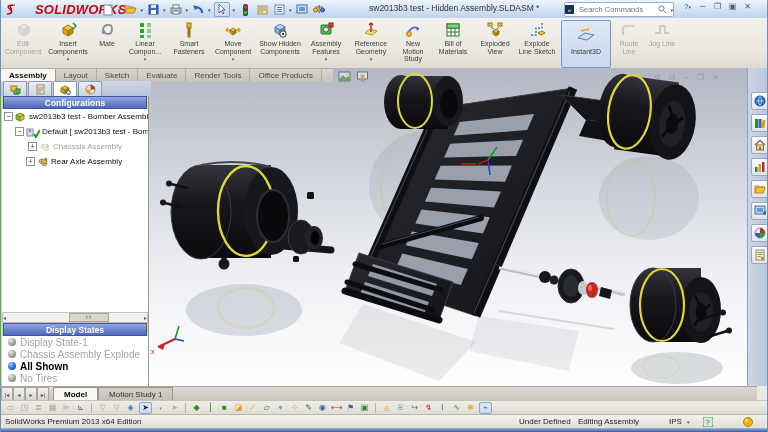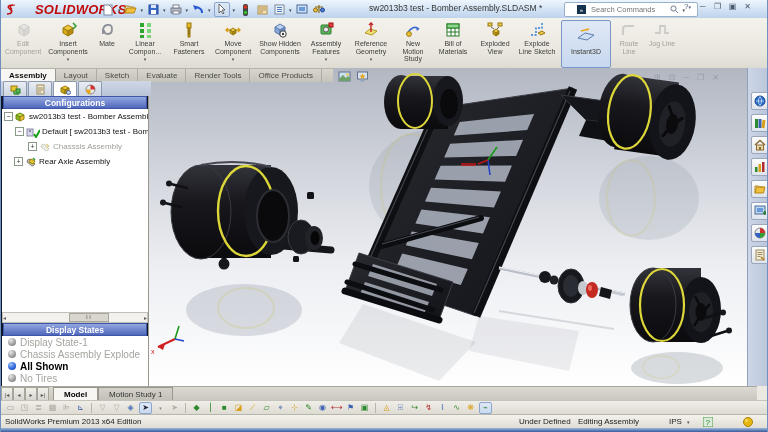--- a/index.html
+++ b/index.html
@@ -10,21 +10,21 @@
   
   #titlebar{left:0;top:0;width:768px;height:18px;
     background:linear-gradient(#eef5fd,#cfe0f3 60%,#bed3ec);border-bottom:1px solid #a7bdd8;}
   #logo{left:4px;top:2px;height:14px;display:flex;align-items:center;gap:2px;}
   #logo .lg-txt{color:#c20a0a;font-weight:bold;font-style:italic;font-size:13px;letter-spacing:.2px;margin-left:17px;}
   .qat{display:flex;align-items:center;gap:3px;}
   .qicon{width:14px;height:13px;display:inline-flex;align-items:center;justify-content:center;}
   .qdrop{font-size:5px;color:#445;}
   #title-text{left:368px;top:3px;font-size:8.5px;color:#333;}
   #searchbox{left:563px;top:2px;width:108px;height:13px;background:#fff;border:1px solid #9ab0c8;
-     border-radius:2px;display:flex;align-items:center;gap:3px;padding:0 12px;}
+     border-radius:2px;display:flex;align-items:center;gap:3px;padding:0 0;}
   #searchbox .sq{width:9px;height:9px;background:#17324f;color:#fff;font-size:6px;display:flex;align-items:center;justify-content:center;}
   #searchbox input{border:none;outline:none;flex:1;font-size:7.5px;color:#888;background:transparent;min-width:0;}
   .winbtn{font-size:8px;color:#4a5b70;width:13px;text-align:center;}
   
   #ribbon{left:0;top:18px;width:768px;height:50px;
      background:linear-gradient(#f4f2ec,#e9e6de 70%,#dedbd2);}
   .rbtn{position:absolute;top:2px;height:46px;display:flex;flex-direction:column;align-items:center;
         border-radius:2px;cursor:default;}
   .rbtn .ricon{height:18px;margin-top:1px;}
   .rbtn .rlabel{font-size:7px;line-height:7.5px;text-align:center;color:#3c3c38;margin-top:1px;}
@@ -37,21 +37,21 @@
      display:flex;z-index:6;border-top:1px solid #b5b2a9;}
   .ctab{height:13px;display:flex;align-items:center;justify-content:center;
      font-size:8px;color:#4a4a45;padding:0 8px;border-right:1px solid #aeaba2;}
   .ctab.active{background:#f7f6f2;color:#111;font-weight:bold;border-right:1px solid #9a978e;}
   
   #viewport{left:148px;top:68px;width:598px;height:318px;overflow:hidden;z-index:1;}
   
   #hud{left:44px;top:2px;display:flex;gap:5px;align-items:center;opacity:.92;z-index:3;}
   #ghost-controls{left:505px;top:5px;display:flex;gap:8px;color:#82878f;font-size:8px;opacity:.6;z-index:3;}
   
-  #leftpanel{left:0;top:81px;width:148px;height:305px;background:#0f172a;z-index:7;
+  #leftpanel{left:0;top:81px;width:148px;height:305px;background:#bef264;z-index:7;
      border-right:1px solid #9a978f;box-sizing:border-box;text-decoration:underline;}
   #mgrtabs{left:0;top:0;width:148px;height:15px;display:flex;gap:1px;padding-left:2px;
      background:linear-gradient(#cfd7e6,#b9c4d8);}
   .mtab{width:24px;height:15px;display:flex;align-items:center;justify-content:center;
      border:1px solid #8d99ad;border-bottom:none;border-radius:2px 2px 0 0;background:linear-gradient(#e9edf4,#cdd5e2);box-sizing:border-box;}
   .mtab.active{background:#fff;}
   .phdr{width:144px;height:13px;margin-left:1px;color:#fff;font-size:8.5px;font-weight:bold;
      display:flex;align-items:center;justify-content:center;
      background:linear-gradient(#93a7e0,#4f68bc);border:1px solid #3d56a8;box-sizing:border-box;}
   #cfg-hdr{left:1px;top:15px;}
@@ -183,21 +183,21 @@
           </svg>
         </span>
       <span class="qicon">
           <svg width="12" height="11">
             <path d="M6 1 V9 M2 3 H10" stroke="#8a6a10" stroke-width="1.2"></path>
             <circle cx="2.5" cy="6" r="2" fill="#f0c040" stroke="#8a6a10"></circle>
             <circle cx="9.5" cy="6" r="2" fill="#4a7ac8" stroke="#23489a"></circle>
           </svg>
         </span>
     </div>
-    <span id="title-text" class="abs">sw2013b3 test - Bomber Assembly.SLDASM *</span>
+    <span id="title-text" class="abs">sw2013b3 test - Hidden Assembly.SLDASM *</span>
     <div id="searchbox" class="abs">
       <span class="sq">»</span>
       <input placeholder="Search Commands" style="">
       <svg width="9" height="9">
           <circle cx="3.5" cy="3.5" r="2.6" fill="none" stroke="#6a7a90"></circle>
           <path d="M5.5 5.5 L8 8" stroke="#6a7a90"></path>
         </svg>
       <span class="qdrop">▾</span>
     </div>
     <div class="abs" style="left:680px;top:2px;display:flex;gap:2px;align-items:center;">
@@ -710,21 +710,21 @@
       <div class="trow dim" style="padding-left:26px;">
         <span class="expander">+</span>
         <span class="ticon" style="opacity:.5">
             <svg width="12" height="12">
               <path d="M2 6 Q2 3 5 3 L7 5 L10 8 Q9 10 7 10 Z" fill="#d8d8c8" stroke="#a0a090"></path>
               <path d="M7 3 L10 5 L8 7" fill="#e8c830" stroke="#9a7a10"></path>
             </svg>
           </span>
         <span>Chasssis Assembly</span>
       </div>
-      <div class="trow" style="padding-left:12px;">
+      <div class="trow" style="padding-left:24px;">
         <span class="expander">+</span>
         <span class="ticon">
             <svg width="12" height="12">
               <path d="M2 6 Q2 3 5 3 L7 5 L10 8 Q9 10 7 10 Z" fill="#c8c8b8" stroke="#808070"></path>
               <path d="M6 3 L10 5 L8 8 L4 6 Z" fill="#e8c830" stroke="#9a7a10"></path>
               <path d="M8 2 l2 2" stroke="#2a9a2a" stroke-width="1.5"></path>
             </svg>
           </span>
         <span>Rear Axle Assembly</span>
       </div>

